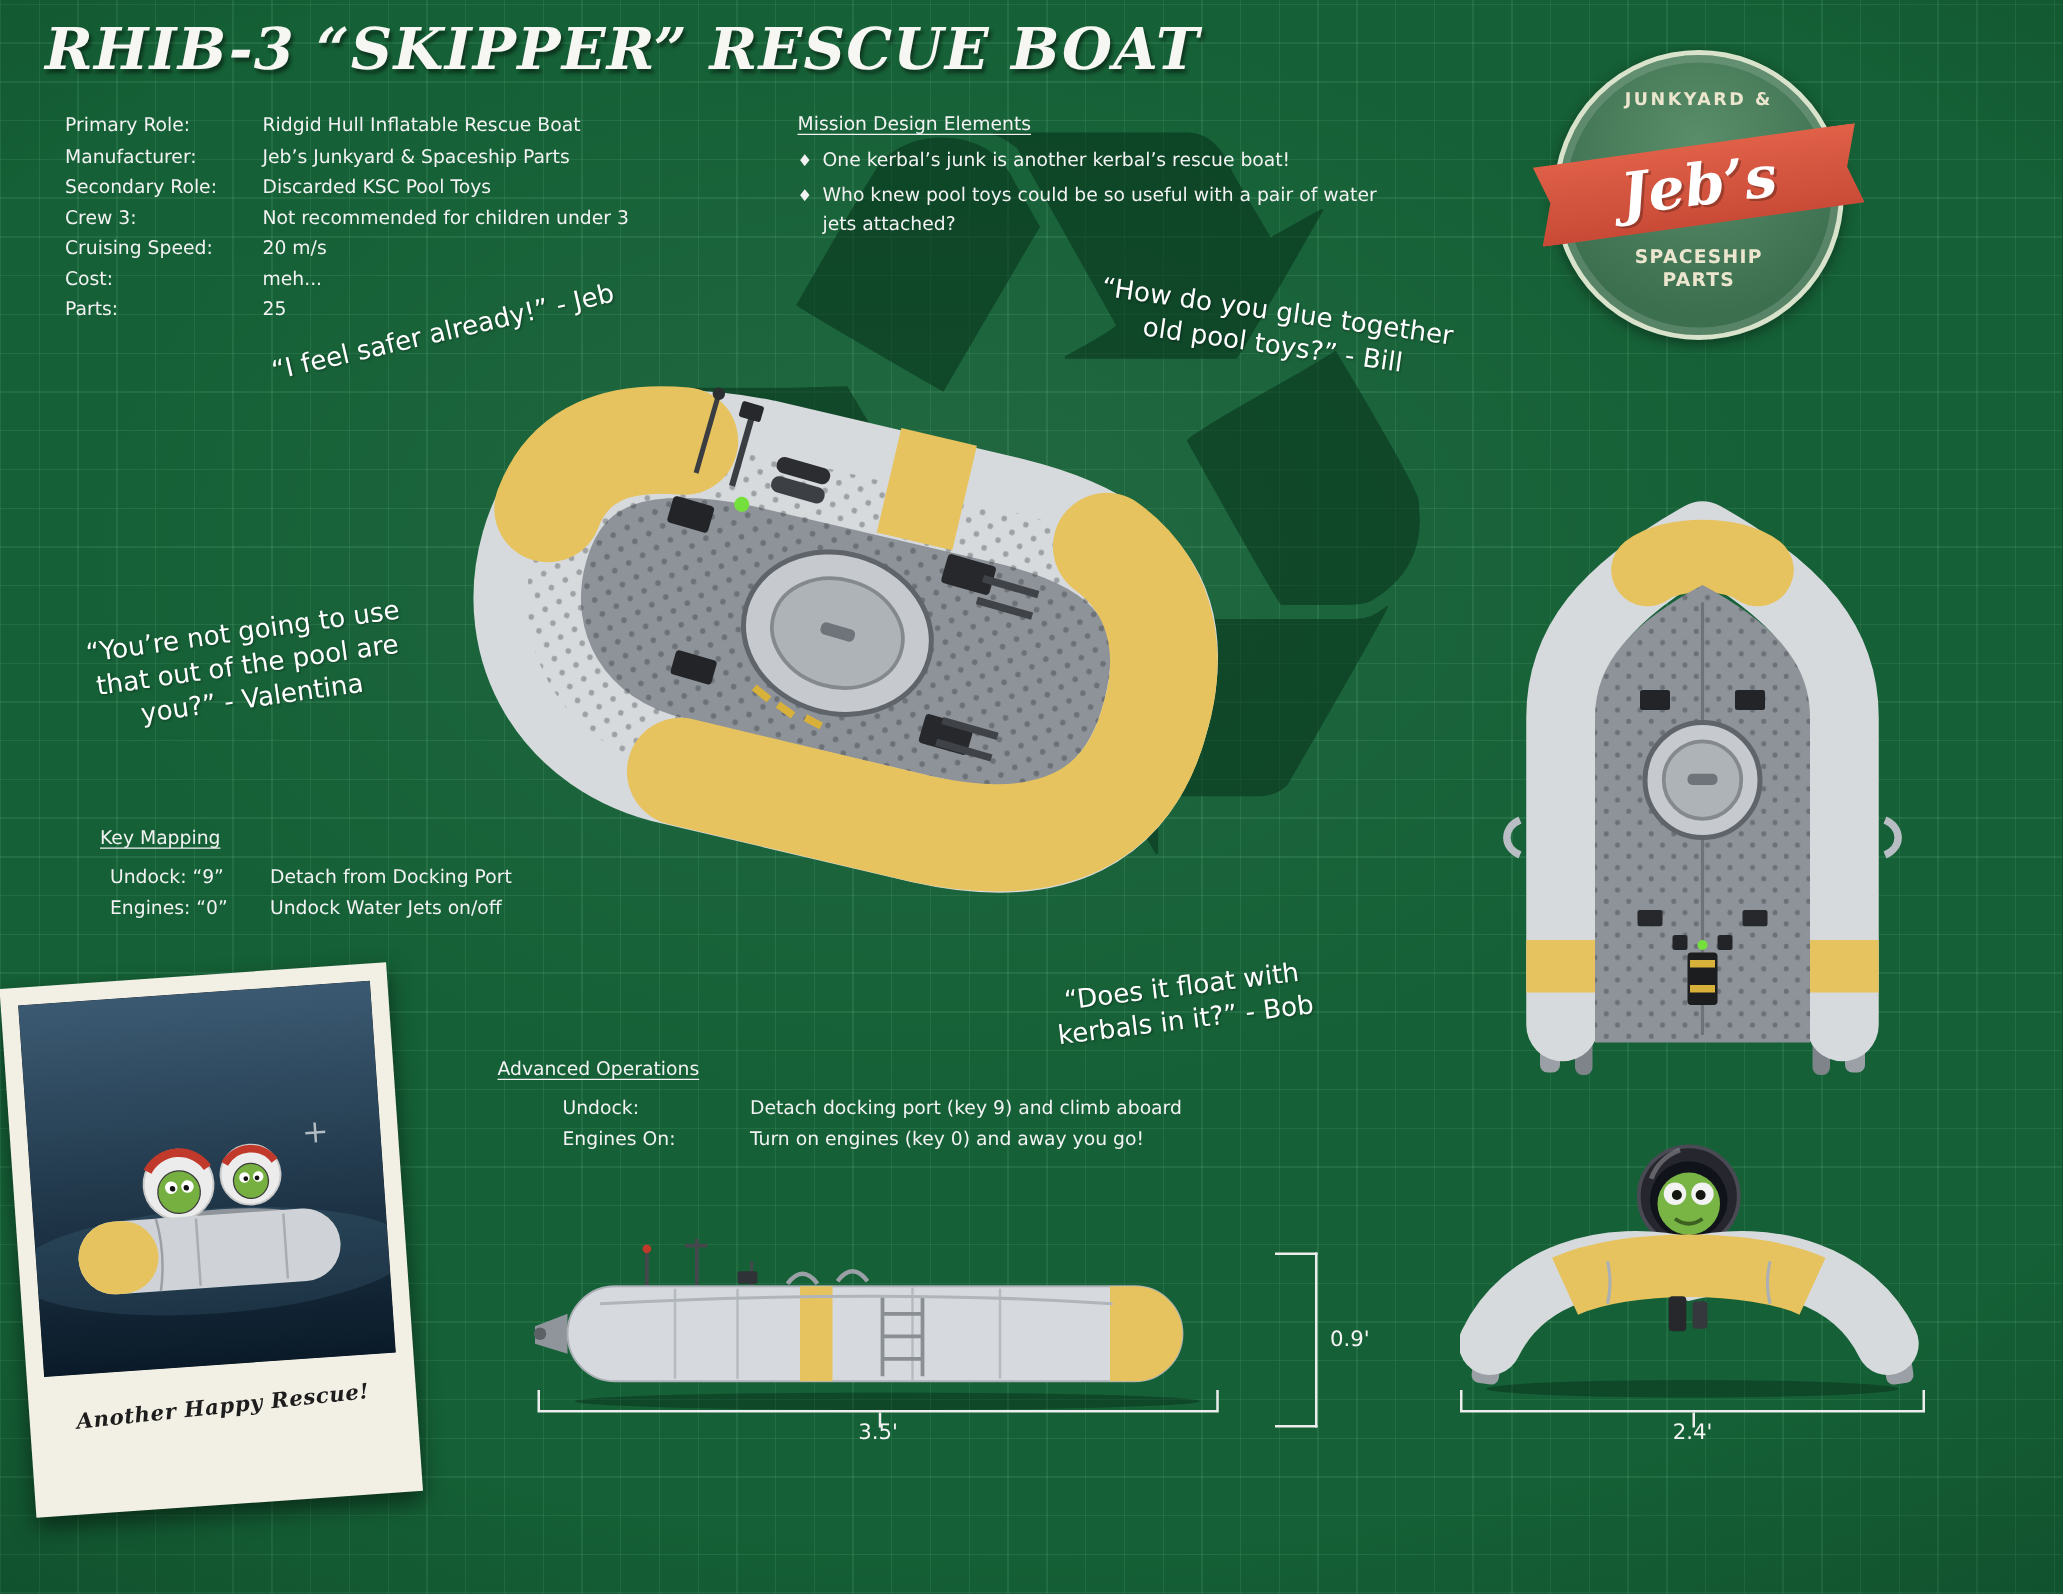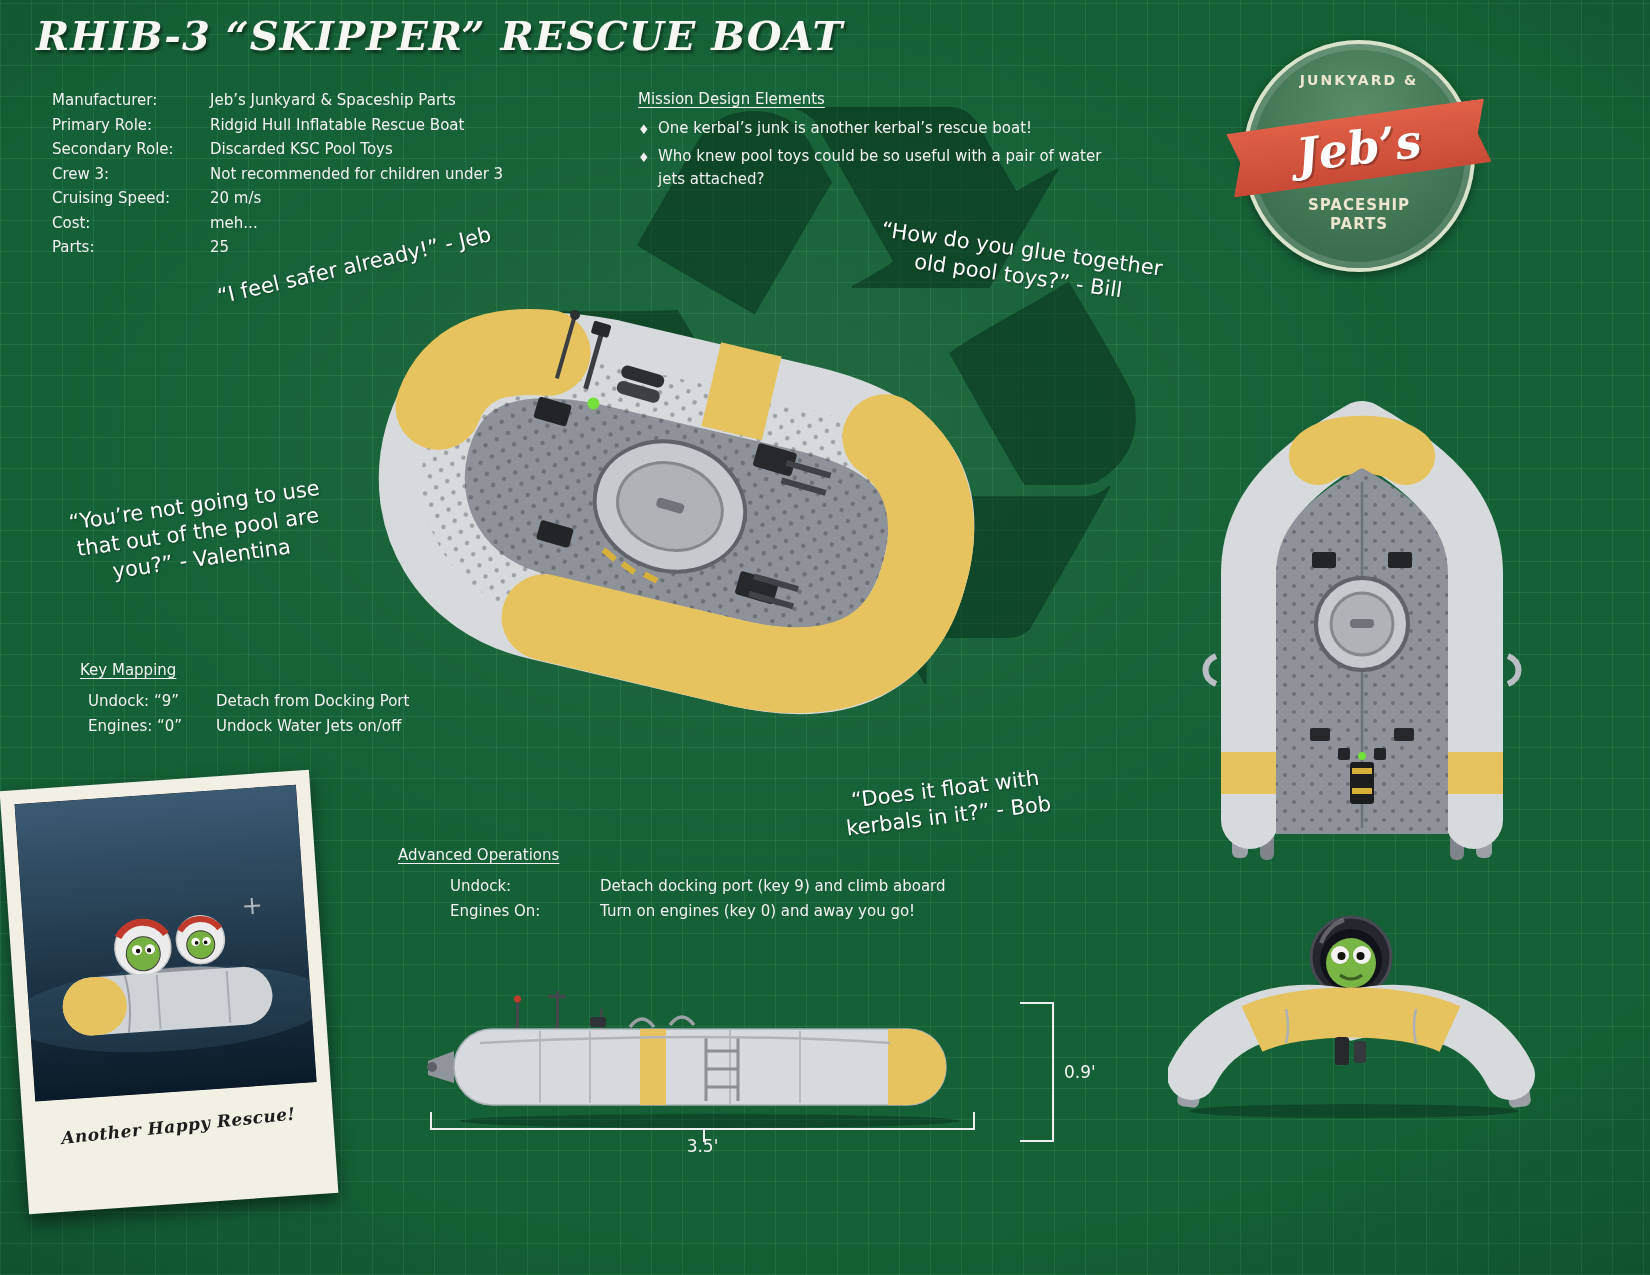--- a/index.html
+++ b/index.html
@@ -12,21 +12,21 @@
       radial-gradient(ellipse 1000px 650px at 45% 35%, rgba(255,255,255,0.06), rgba(255,255,255,0) 70%),
       repeating-linear-gradient(0deg, rgba(150,235,185,0.10) 0, rgba(150,235,185,0.10) 1px, transparent 1px, transparent 31px),
       repeating-linear-gradient(90deg, rgba(150,235,185,0.10) 0, rgba(150,235,185,0.10) 1px, transparent 1px, transparent 31px);
   }
   .vignette{position:absolute;inset:0;pointer-events:none;
     background:radial-gradient(ellipse 115% 95% at 50% 45%, rgba(0,0,0,0) 55%, rgba(0,22,10,0.5) 100%);}
   .abs{position:absolute;}
   .watermark{position:absolute;left:470px;top:-10px;font-size:820px;line-height:1;
     color:rgba(6,48,26,0.55);user-select:none;}
   .title{left:36px;top:12px;font-family:"DejaVu Serif",serif;font-style:italic;font-weight:700;
-    font-size:40px;letter-spacing:1px;color:#f6f6f2;text-shadow:2px 3px 3px rgba(0,0,0,0.45);white-space:nowrap;}
+    font-size:46px;letter-spacing:1px;color:#f6f6f2;text-shadow:2px 3px 3px rgba(0,0,0,0.45);white-space:nowrap;}
   .spec{left:52px;top:88px;font-size:15px;line-height:24.5px;}
   .spec-row{display:flex;}
   .spec-label{width:158px;flex:0 0 158px;}
   .mission{left:638px;top:88px;width:480px;font-size:15px;line-height:23px;}
   .section-heading{text-decoration:underline;text-underline-offset:3px;margin-bottom:6px;}
   .bullet-row{display:flex;margin-bottom:4px;}
   .bullet-glyph{width:20px;flex:0 0 20px;font-size:13px;padding-top:1px;}
   
   .badge{left:1243px;top:40px;width:224px;height:224px;border-radius:50%;
     background:radial-gradient(circle at 50% 32%, #5a8d69, #3c6f4e 72%);
@@ -75,26 +75,26 @@
 
 <div class="canvas">
 
   <div class="watermark">♻</div>
   <div class="vignette"></div>
 
   <div class="abs title">RHIB-3 “SKIPPER”  RESCUE BOAT</div>
 
   <div class="abs spec">
     <div class="spec-row">
+        <span class="spec-label">Primary Role:</span>
+        <span class="spec-value">Ridgid Hull Inflatable Rescue Boat</span>
+      </div>
+    <div class="spec-row">
         <span class="spec-label">Manufacturer:</span>
         <span class="spec-value">Jeb’s Junkyard &amp; Spaceship Parts</span>
-      </div>
-    <div class="spec-row">
-        <span class="spec-label">Primary Role:</span>
-        <span class="spec-value">Ridgid Hull Inflatable Rescue Boat</span>
       </div>
     <div class="spec-row">
         <span class="spec-label">Secondary Role:</span>
         <span class="spec-value">Discarded KSC Pool Toys</span>
       </div>
     <div class="spec-row">
         <span class="spec-label">Crew 3:</span>
         <span class="spec-value">Not recommended for children under 3</span>
       </div>
     <div class="spec-row">
@@ -336,14 +336,22 @@
     </div>
     <div class="dim-label">3.5'</div>
   </div>
 
   <div class="dim-v" style="left:1052px;top:1002px;height:140px;">
     <span class="tick t-top"></span>
     <span class="tick t-bot"></span>
     <span class="dim-label">0.9'</span>
   </div>
 
+  <div class="abs dim-h" style="left:1168px;top:1128px;width:372px;">
+    <div class="dim-line">
+      <span class="tick t-left"></span>
+      <span class="tick t-right"></span>
+      <span class="tick t-mid"></span>
+    </div>
+    <div class="dim-label">2.4'</div>
+  </div>
 
 </div>
 
 </body></html>

